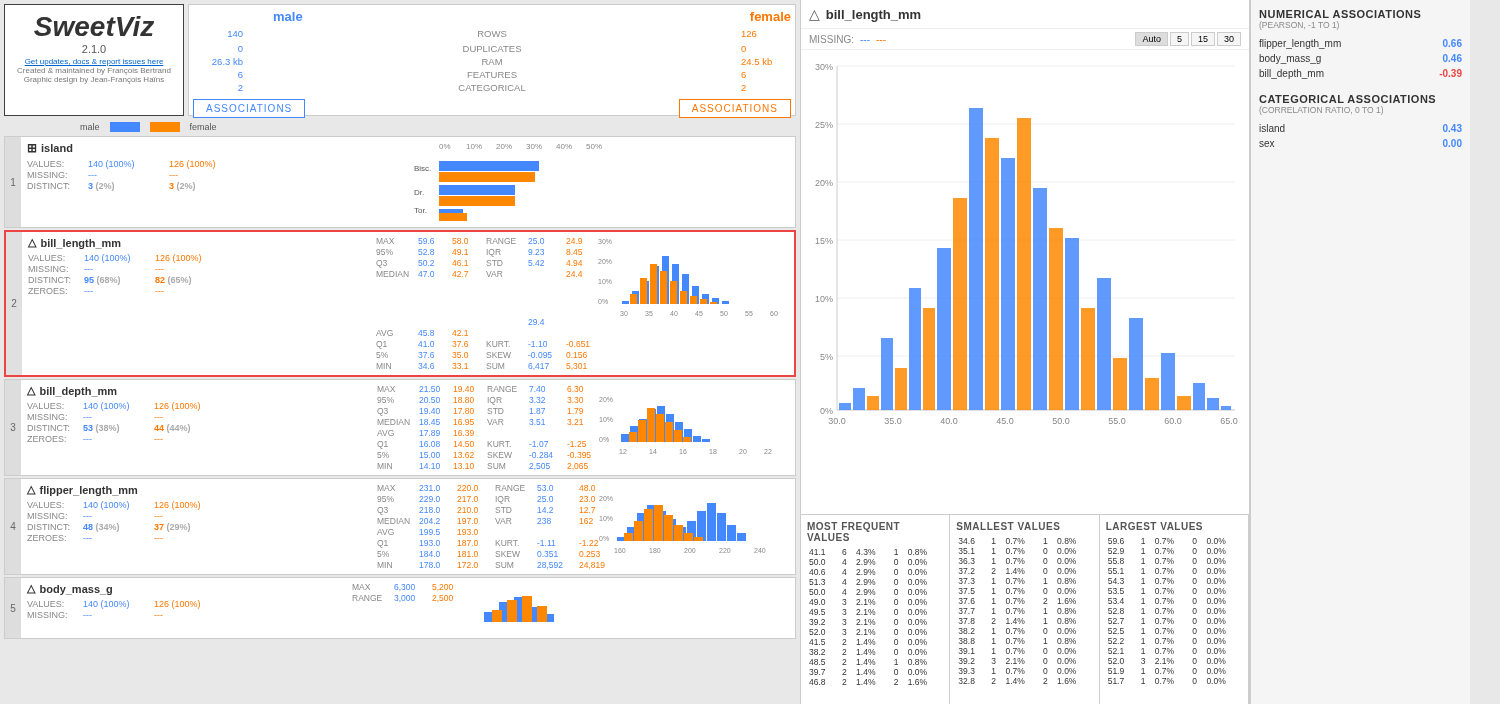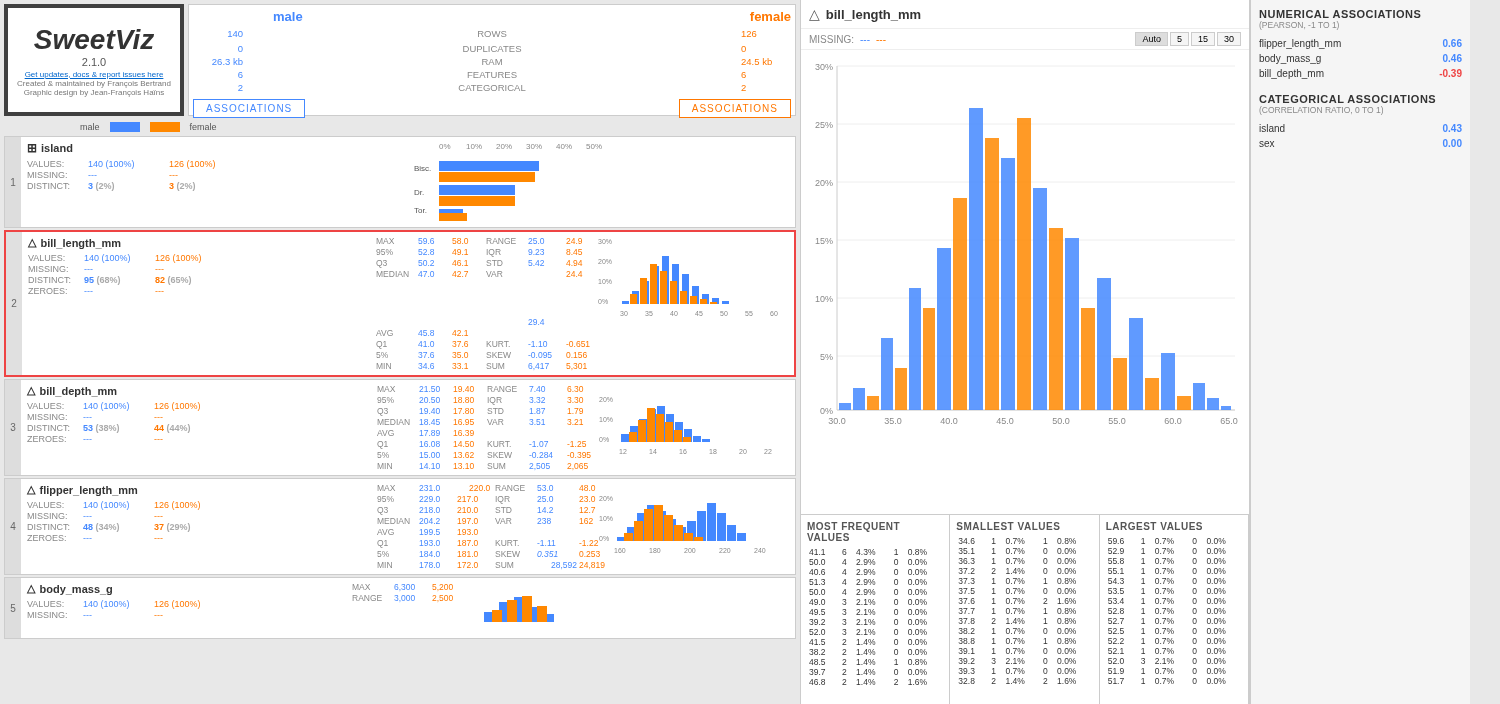--- a/index.html
+++ b/index.html
@@ -1,20 +1,20 @@
 <!DOCTYPE html>
 <html><head>
   <meta charset="utf-8">
   <style>
     * { box-sizing: border-box; margin: 0; padding: 0; }
     body { font-family: Arial, sans-serif; font-size: 11px; background: #e8e8e8; color: #333; display: flex; height: 704px; overflow: hidden; }
 
     .left-panel { width: 800px; background: #e8e8e8; display: flex; flex-direction: column; flex-shrink: 0; }
     .top-bar { display: flex; background: #e8e8e8; padding: 4px; gap: 4px; height: 120px; }
-    .logo-section { width: 180px; background: #fff; display: flex; flex-direction: column; align-items: center; justify-content: center; padding: 6px; border: 4px solid #404040; }
+    .logo-section { width: 180px; background: #fff; display: flex; flex-direction: column; align-items: center; padding: 6px; border: 1px solid #404040; }
     .logo-text { font-size: 28px; font-style: italic; font-weight: bold; color: #333; }
     .logo-version { font-size: 11px; color: #555; }
     .logo-link { font-size: 9px; color: #0066cc; text-decoration: underline; margin-top: 2px; text-align: center; cursor: pointer; }
     .logo-credit { font-size: 8px; color: #777; text-align: center; }
 
     .summary-section { flex: 1; background: #fff; border: 1px solid #ccc; padding: 4px; }
     .summary-header { display: flex; justify-content: space-around; margin-bottom: 4px; }
     .col-male { color: #4488ff; font-weight: bold; font-size: 13px; }
     .col-female { color: #ff7700; font-weight: bold; font-size: 13px; }
     .assoc-buttons { display: flex; justify-content: space-between; margin-top: 6px; }
@@ -402,21 +402,21 @@
           <span style="color:#ff7700; font-weight:bold;"><span>37</span> <span style="color:#aaa;">(29%)</span></span>
           <span style="color:#888;">ZEROES:</span>
           <span style="color:#4488ff;">---</span>
           <span style="color:#ff7700;">---</span>
         </div>
       </div>
       <div style="padding:4px 2px; font-size:8.5px; width:220px; flex-shrink:0;">
         <div style="display:grid; grid-template-columns:40px 36px 36px 40px 40px 40px; gap:1px 2px;">
           <span style="color:#888;">MAX</span>
             <span style="color:#4488ff;">231.0</span>
-            <span style="color:#ff7700;margin-left:12px;">220.0</span>
+            <span style="color:#ff7700;">220.0</span>
           <span style="color:#888;">RANGE</span>
             <span style="color:#4488ff;">53.0</span>
             <span style="color:#ff7700;">48.0</span>
           <span style="color:#888;">95%</span>
             <span style="color:#4488ff;">229.0</span>
             <span style="color:#ff7700;">217.0</span>
           <span style="color:#888;">IQR</span>
             <span style="color:#4488ff;">25.0</span>
             <span style="color:#ff7700;">23.0</span>
           <span style="color:#888;">Q3</span>
@@ -440,27 +440,27 @@
           <span style="color:#888;">Q1</span>
             <span style="color:#4488ff;">193.0</span>
             <span style="color:#ff7700;">187.0</span>
           <span style="color:#888;">KURT.</span>
             <span style="color:#4488ff;">-1.11</span>
             <span style="color:#ff7700;">-1.22</span>
           <span style="color:#888;">5%</span>
             <span style="color:#4488ff;">184.0</span>
             <span style="color:#ff7700;">181.0</span>
           <span style="color:#888;">SKEW</span>
-            <span style="color:#4488ff;font-style:italic;">0.351</span>
+            <span style="color:#4488ff;">0.351</span>
             <span style="color:#ff7700;">0.253</span>
           <span style="color:#888;">MIN</span>
             <span style="color:#4488ff;">178.0</span>
             <span style="color:#ff7700;">172.0</span>
           <span style="color:#888;">SUM</span>
-            <span style="color:#4488ff;text-align:right;">28,592</span>
+            <span style="color:#4488ff;">28,592</span>
             <span style="color:#ff7700;">24,819</span>
         </div>
       </div>
       <div style="width:200px; height:95px; padding:4px; flex-shrink:0;">
         <svg width="190" height="88">
           <text x="0" y="18" font-size="7" fill="#888">20%</text>
           <text x="0" y="38" font-size="7" fill="#888">10%</text>
           <text x="0" y="58" font-size="7" fill="#888">0%</text>
           <text x="15" y="70" font-size="7" fill="#888">160</text>
           <text x="50" y="70" font-size="7" fill="#888">180</text>

